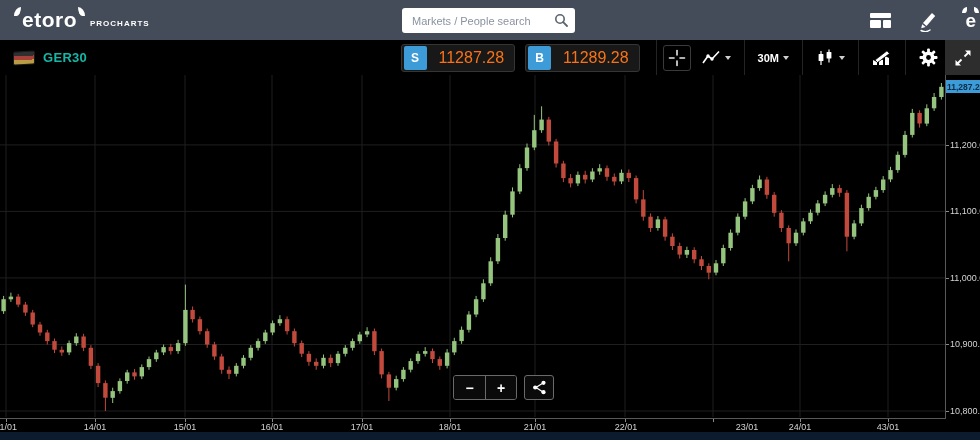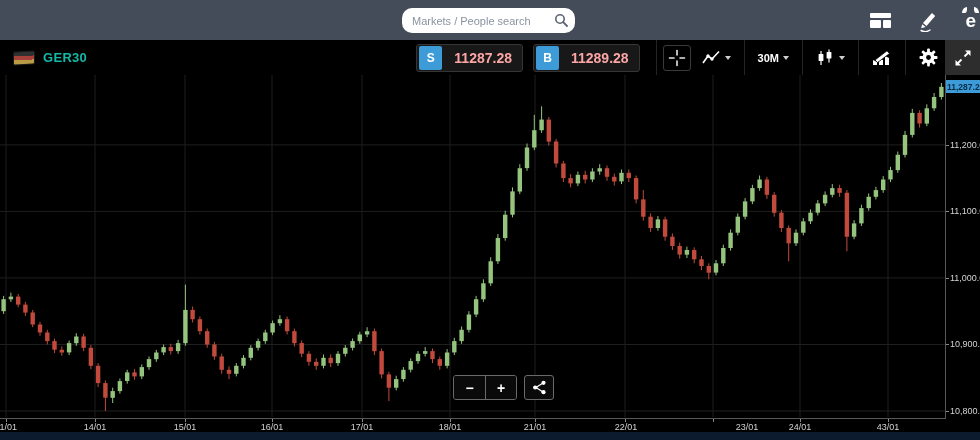--- a/index.html
+++ b/index.html
@@ -11,21 +11,21 @@
             background:#454c59; display:flex; align-items:center; z-index:5; }
   .logo-wrap { display:flex; align-items:flex-end; margin-left:14px; }
   .logo { display:flex; align-items:flex-start; }
   .logo-text { color:#fff; font-weight:bold; font-size:21px; letter-spacing:0.5px; line-height:22px; }
   .horn { width:7px; height:9px; background:#fff; display:inline-block; }
   .horn-l { border-radius: 100% 0 60% 0 / 100% 0 100% 0; margin-right:1px; transform:translateY(-2px); }
   .horn-r { border-radius: 0 100% 0 60% / 0 100% 0 100%; margin-left:1px; transform:translateY(-2px); }
   .procharts { color:#fff; font-size:8px; font-weight:bold; letter-spacing:1px; margin-left:5px; margin-bottom:3px; }
 
   .search-wrap { position:absolute; left:402px; top:8px; width:173px; height:25px; }
-  .search-input { width:100%; height:100%; border:none; border-radius:10px; padding:0 28px 0 10px;
+  .search-input { width:100%; height:100%; border:none; border-radius:3px; padding:0 28px 0 10px;
                   font-size:11px; color:#333; font-family:"Liberation Sans",sans-serif; outline:none; background:#fff; }
   .search-input::placeholder { color:#8a93a0; }
   .search-ic { position:absolute; right:7px; top:5px; }
 
   .topbar-right { position:absolute; right:0; top:0; height:40px; display:flex; align-items:center; }
   .tb-icon { margin-right:26px; cursor:pointer; display:flex; align-items:center; }
   .layout-icon { width:21px; height:15px; display:grid; grid-template-columns:11px 8px; grid-template-rows:5px 8px;
                  gap:2px; }
   .layout-icon i { background:#fff; border-radius:1px; display:block; }
   .layout-icon i.top { grid-column:1 / 3; }
@@ -41,21 +41,21 @@
   .flag { width:20px; height:12px; margin-left:14px; border-radius:1px;
           background:linear-gradient(#303030 0 33%, #a8403a 33% 66%, #b99b45 66% 100%);
           box-shadow:0 0 0 1px #1a1a1a; transform:skewY(-3deg); }
   .symbol { color:#14b8a6; font-weight:bold; font-size:13px; margin-left:9px; letter-spacing:0.3px; }
 
   .toolbar-right { position:absolute; right:0; top:0; height:35px; display:flex; align-items:center; }
   .trade { display:flex; align-items:center; background:#181818; border:1px solid #353535;
            border-radius:3px; height:28px; margin-right:10px; cursor:pointer; overflow:hidden; }
   .trade .tag { width:23px; height:24px; margin:2px; border-radius:2px; background:#3d9bd8; color:#fff;
                 font-weight:bold; font-size:12px; display:flex; align-items:center; justify-content:center; }
-  .trade .px { color:#fca5a5; font-weight:bold; font-size:14px; padding:0 10px; }
+  .trade .px { color:#f97316; font-weight:normal; font-size:16px; padding:0 10px; }
   .vsep { width:1px; height:35px; background:#242424; margin:0 6px; }
   .tool-btn { display:flex; align-items:center; padding:0 7px; height:28px; cursor:pointer; }
   .crosshair-btn { border:1px solid #3a3a3a; border-radius:3px; width:28px; height:26px;
                    justify-content:center; padding:0; margin-right:4px; }
   .caret { width:0; height:0; border-left:3.5px solid transparent; border-right:3.5px solid transparent;
            border-top:4px solid #cfcfcf; margin-left:4px; }
   .tf-label { color:#fff; font-size:11px; font-weight:bold; }
   .expand-btn { width:35px; height:35px; background:#2d2d2d; display:flex; align-items:center;
                 justify-content:center; cursor:pointer; }
 
@@ -80,20 +80,28 @@
   .zbtn { width:31px; height:23px; color:#fff; font-size:14px; font-weight:bold; display:flex;
           align-items:center; justify-content:center; cursor:pointer; background:#0a0a0a; }
   .zbtn + .zbtn { border-left:1px solid #6a6a6a; }
   .share-btn { width:30px; height:25px; border:1px solid #6a6a6a; border-radius:3px; margin-left:7px;
                display:flex; align-items:center; justify-content:center; cursor:pointer; background:#0a0a0a; }
 </style>
 </head>
 <body>
 
 <div class="topbar">
+  <div class="logo-wrap">
+    <div class="logo">
+      <span class="horn horn-l"></span>
+        <span class="logo-text">etoro</span>
+        <span class="horn horn-r"></span>
+    </div>
+    <span class="procharts">PROCHARTS</span>
+  </div>
 
   <div class="search-wrap">
     <input class="search-input" type="text" placeholder="Markets / People search" style="">
     <svg class="search-ic" width="14" height="14" viewBox="0 0 14 14">
       <circle cx="6" cy="6" r="4.2" fill="none" stroke="#5b6470" stroke-width="1.6"></circle>
       <line x1="9.2" y1="9.2" x2="13" y2="13" stroke="#5b6470" stroke-width="1.8" stroke-linecap="round"></line>
     </svg>
   </div>
 
   <div class="topbar-right">

